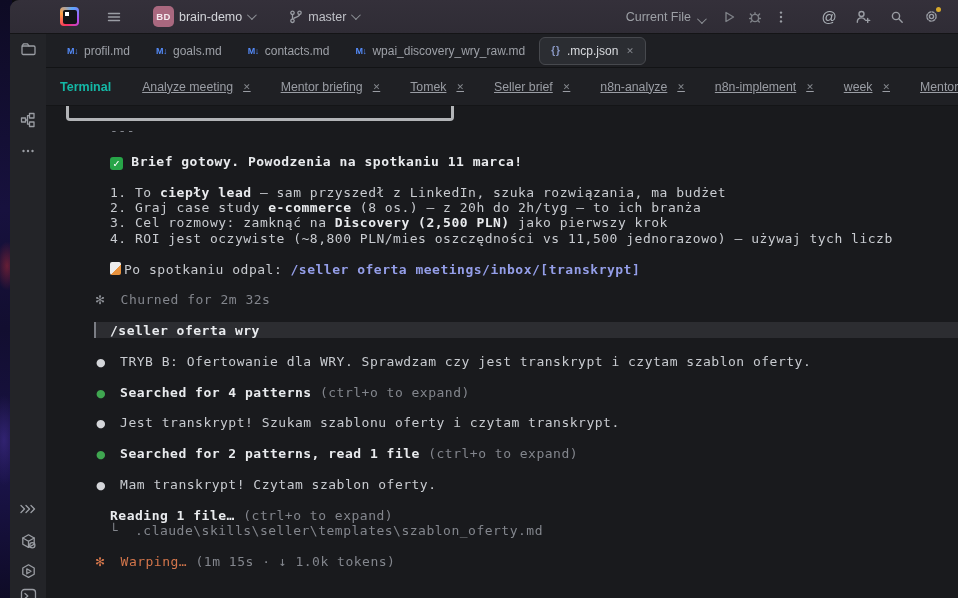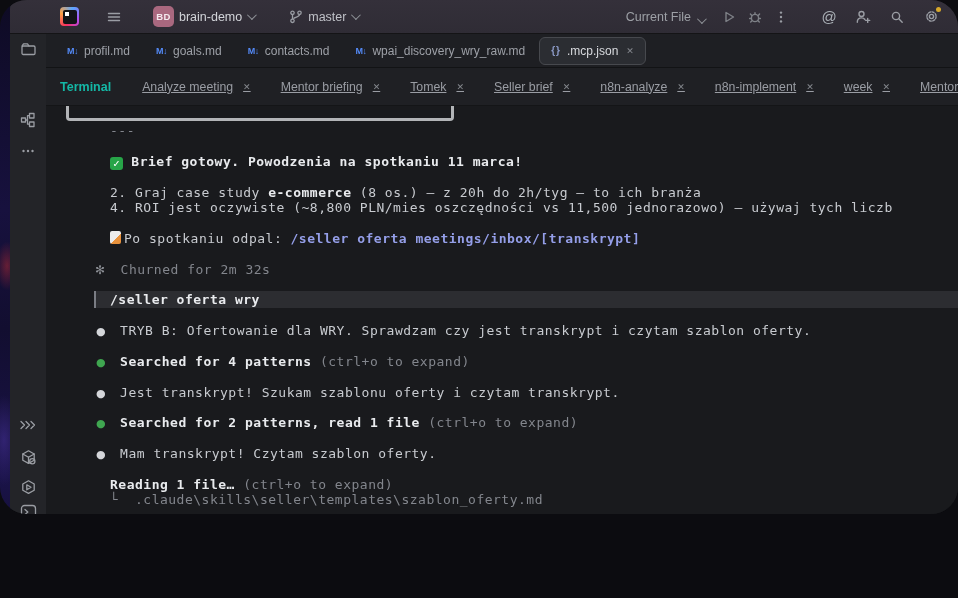--- a/index.html
+++ b/index.html
@@ -1,16 +1,16 @@
 <!DOCTYPE html>
 <html><head>
 <meta charset="utf-8">
 <style>
   html,body{margin:0;padding:0;background:#0c0c10;}
-  .stage{position:relative;width:958px;height:514px;overflow:hidden;font-family:"Liberation Sans",sans-serif;border-radius:27px;-webkit-font-smoothing:antialiased;}
+  .stage{position:relative;width:958px;height:598px;overflow:hidden;font-family:"Liberation Sans",sans-serif;-webkit-font-smoothing:antialiased;}
   
   .desktop{position:absolute;left:0;top:0;width:12px;height:598px;
     background:
       radial-gradient(16px 34px at 7px 266px, rgba(168,42,52,.55), transparent 72%),
       radial-gradient(22px 60px at 4px 440px, rgba(74,52,160,.5), transparent 75%),
       linear-gradient(180deg,#0e0b24 0%,#17113e 35%,#120e30 55%,#1a1348 80%,#0e0b26 100%);}
   
   .window{position:absolute;left:10px;top:0;right:0;bottom:0;border-top-left-radius:9px;overflow:hidden;background:#1b1c1f;display:flex;flex-direction:column;}
   
   .titlebar{height:33px;flex:0 0 33px;display:flex;align-items:center;background:linear-gradient(#34303a,#2f2c35);border-bottom:1px solid #141416;padding-right:14px;}
@@ -256,21 +256,23 @@
             </div>
           </div>
 
         <div class="termbody">
           <div class="boxend"></div>
           <div class="lines" id="lines">
               <div class="tline"><span class="dim">---</span></div>
               <div class="tline"></div>
               <div class="tline"><span class="echeck">✓</span><span class="bold"> Brief gotowy. Powodzenia na spotkaniu 11 marca!</span></div>
               <div class="tline"></div>
+              <div class="tline"><span class="plain">1. To </span><span class="bold">ciepły lead</span><span class="plain"> — sam przyszedł z LinkedIn, szuka rozwiązania, ma budżet</span></div>
               <div class="tline"><span class="plain">2. Graj case study </span><span class="bold">e-commerce</span><span class="plain"> (8 os.) — z 20h do 2h/tyg — to ich branża</span></div>
+              <div class="tline"><span class="plain">3. Cel rozmowy: zamknąć na </span><span class="bold">Discovery (2,500 PLN)</span><span class="plain"> jako pierwszy krok</span></div>
               <div class="tline"><span class="plain">4. ROI jest oczywiste (~8,800 PLN/mies oszczędności vs 11,500 jednorazowo) — używaj tych liczb</span></div>
               <div class="tline"></div>
               <div class="tline"><span class="ememo"></span><span class="plain">Po spotkaniu odpal: </span><span class="cmd">/seller oferta meetings/inbox/[transkrypt]</span></div>
               <div class="tline"></div>
               <div class="tline"><span class="bull b-spark-dim">✻</span><span class="dim">Churned for 2m 32s</span></div>
               <div class="tline"></div>
               <div class="tline hl"><span class="bold">/seller oferta wry</span></div>
               <div class="tline"></div>
               <div class="tline"><span class="bull b-white">●</span><span class="plain">TRYB B: Ofertowanie dla WRY. Sprawdzam czy jest transkrypt i czytam szablon oferty.</span></div>
               <div class="tline"></div>

